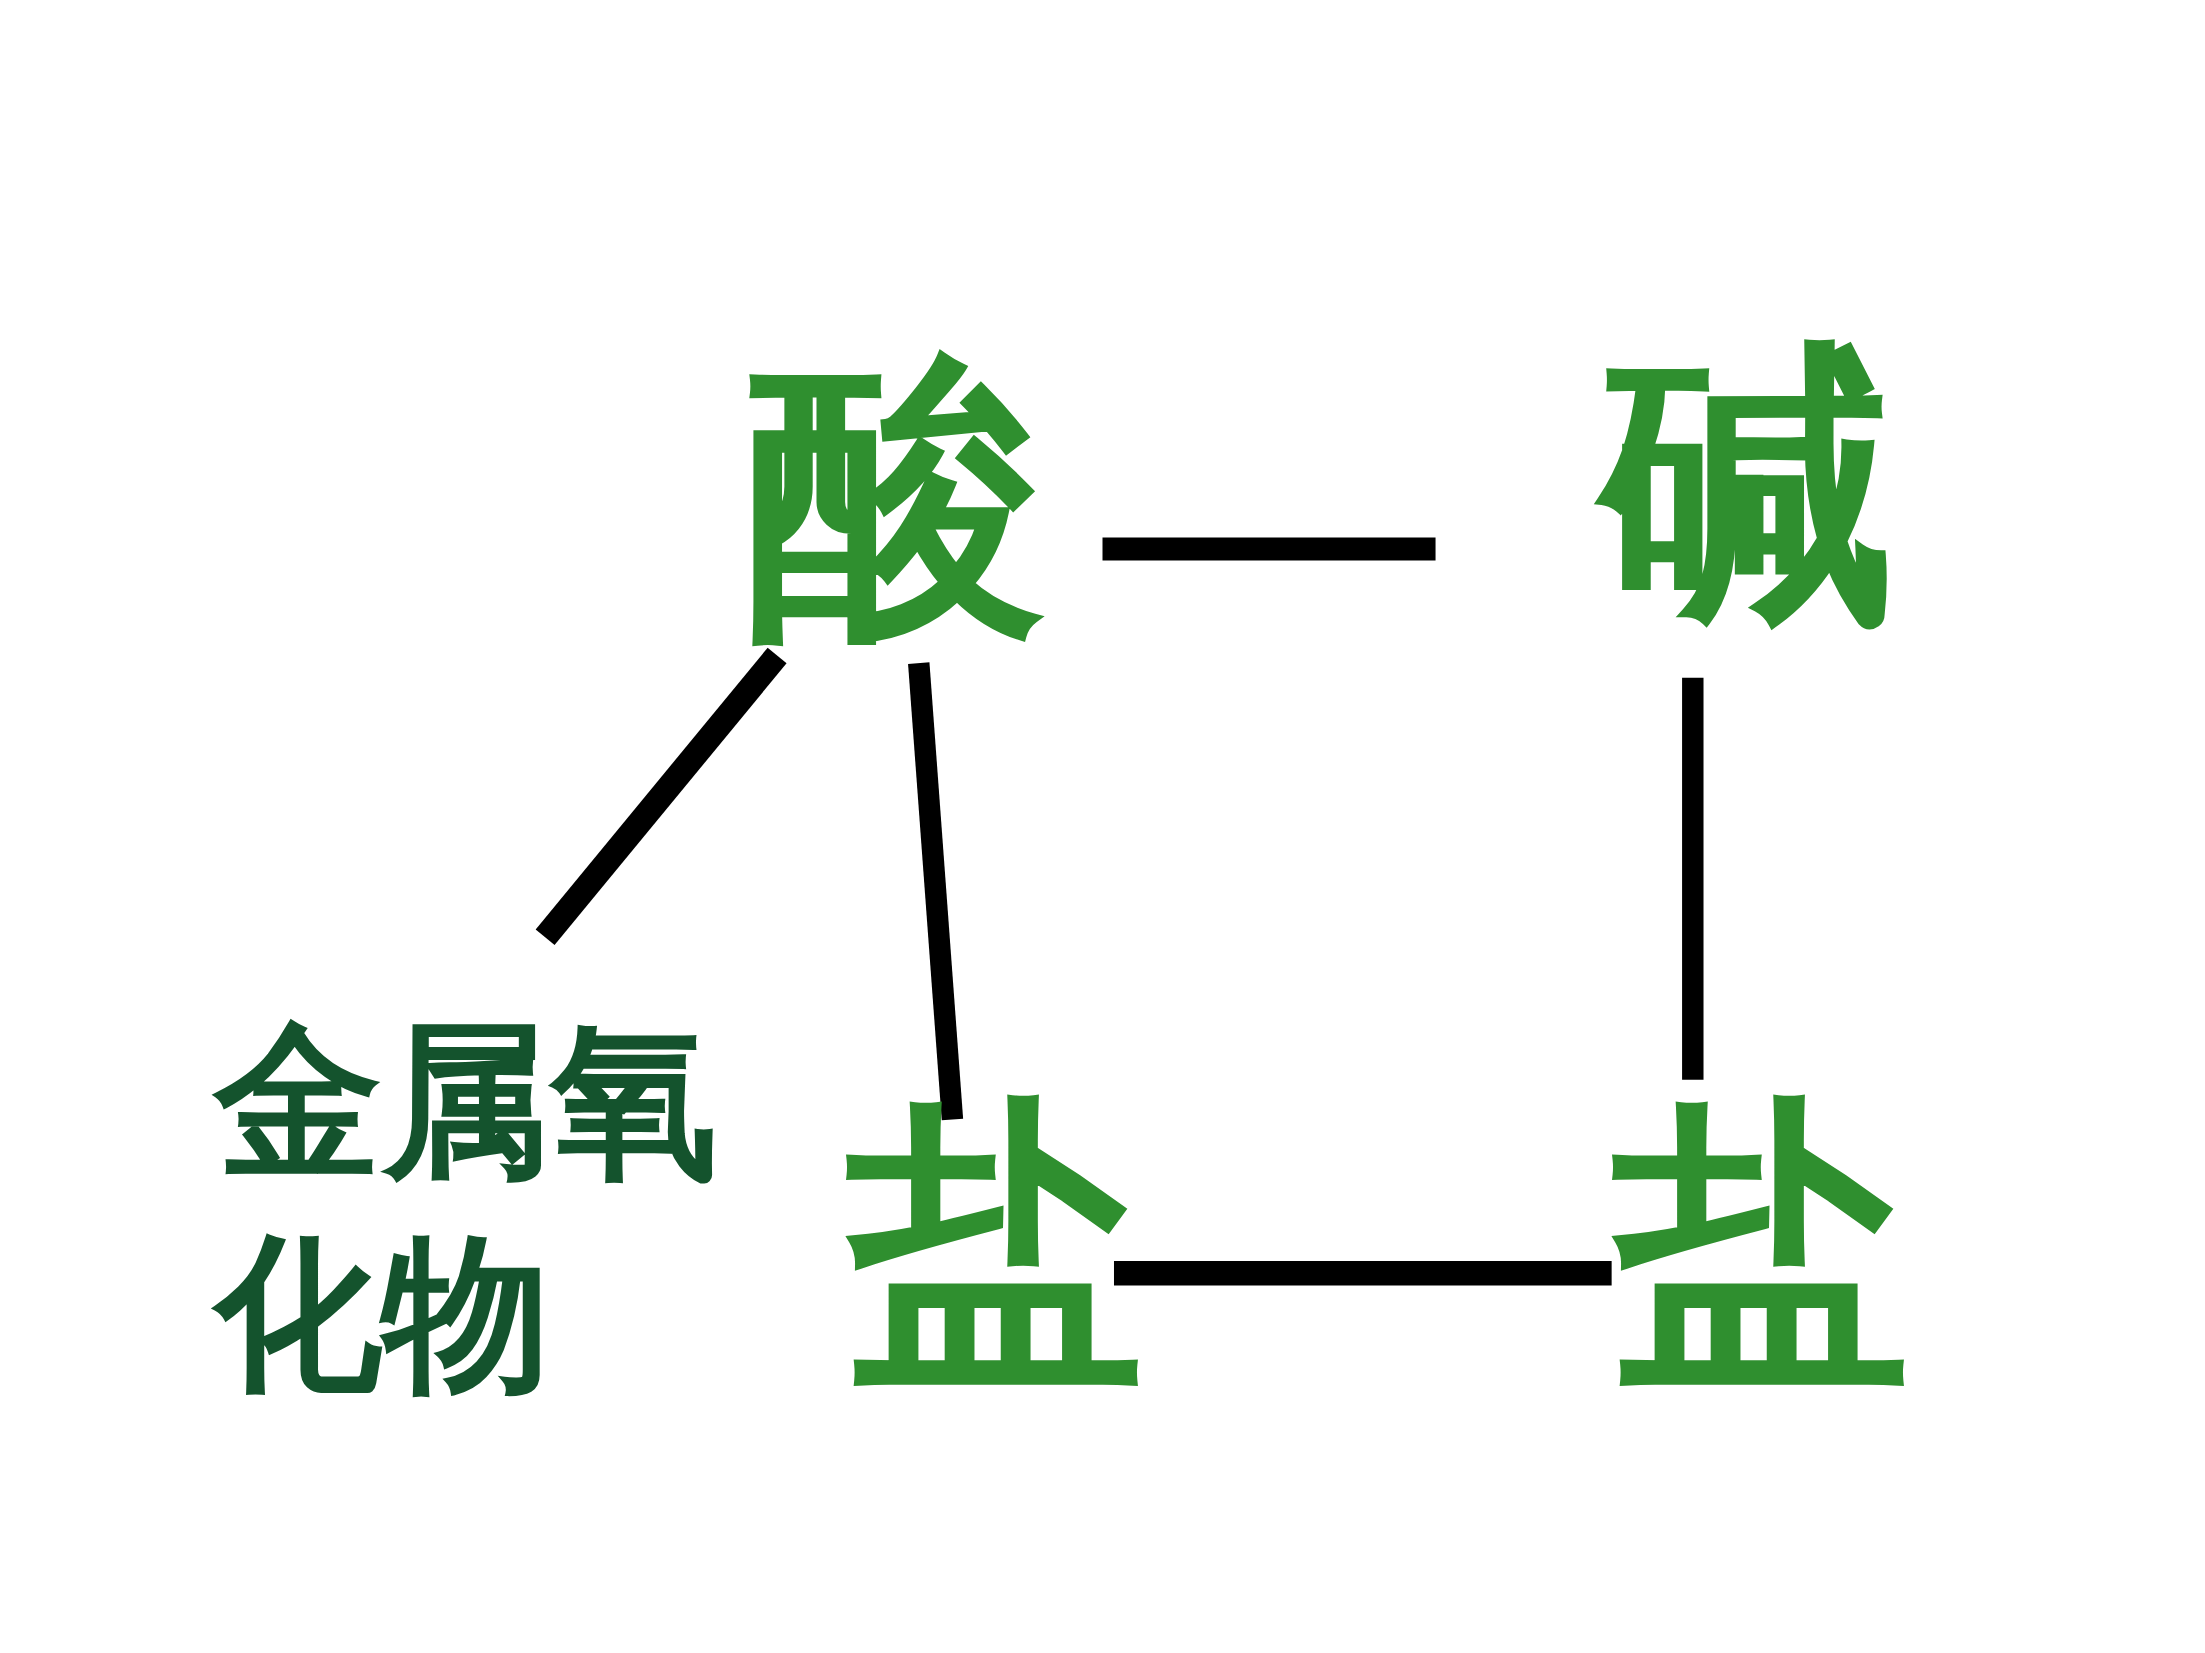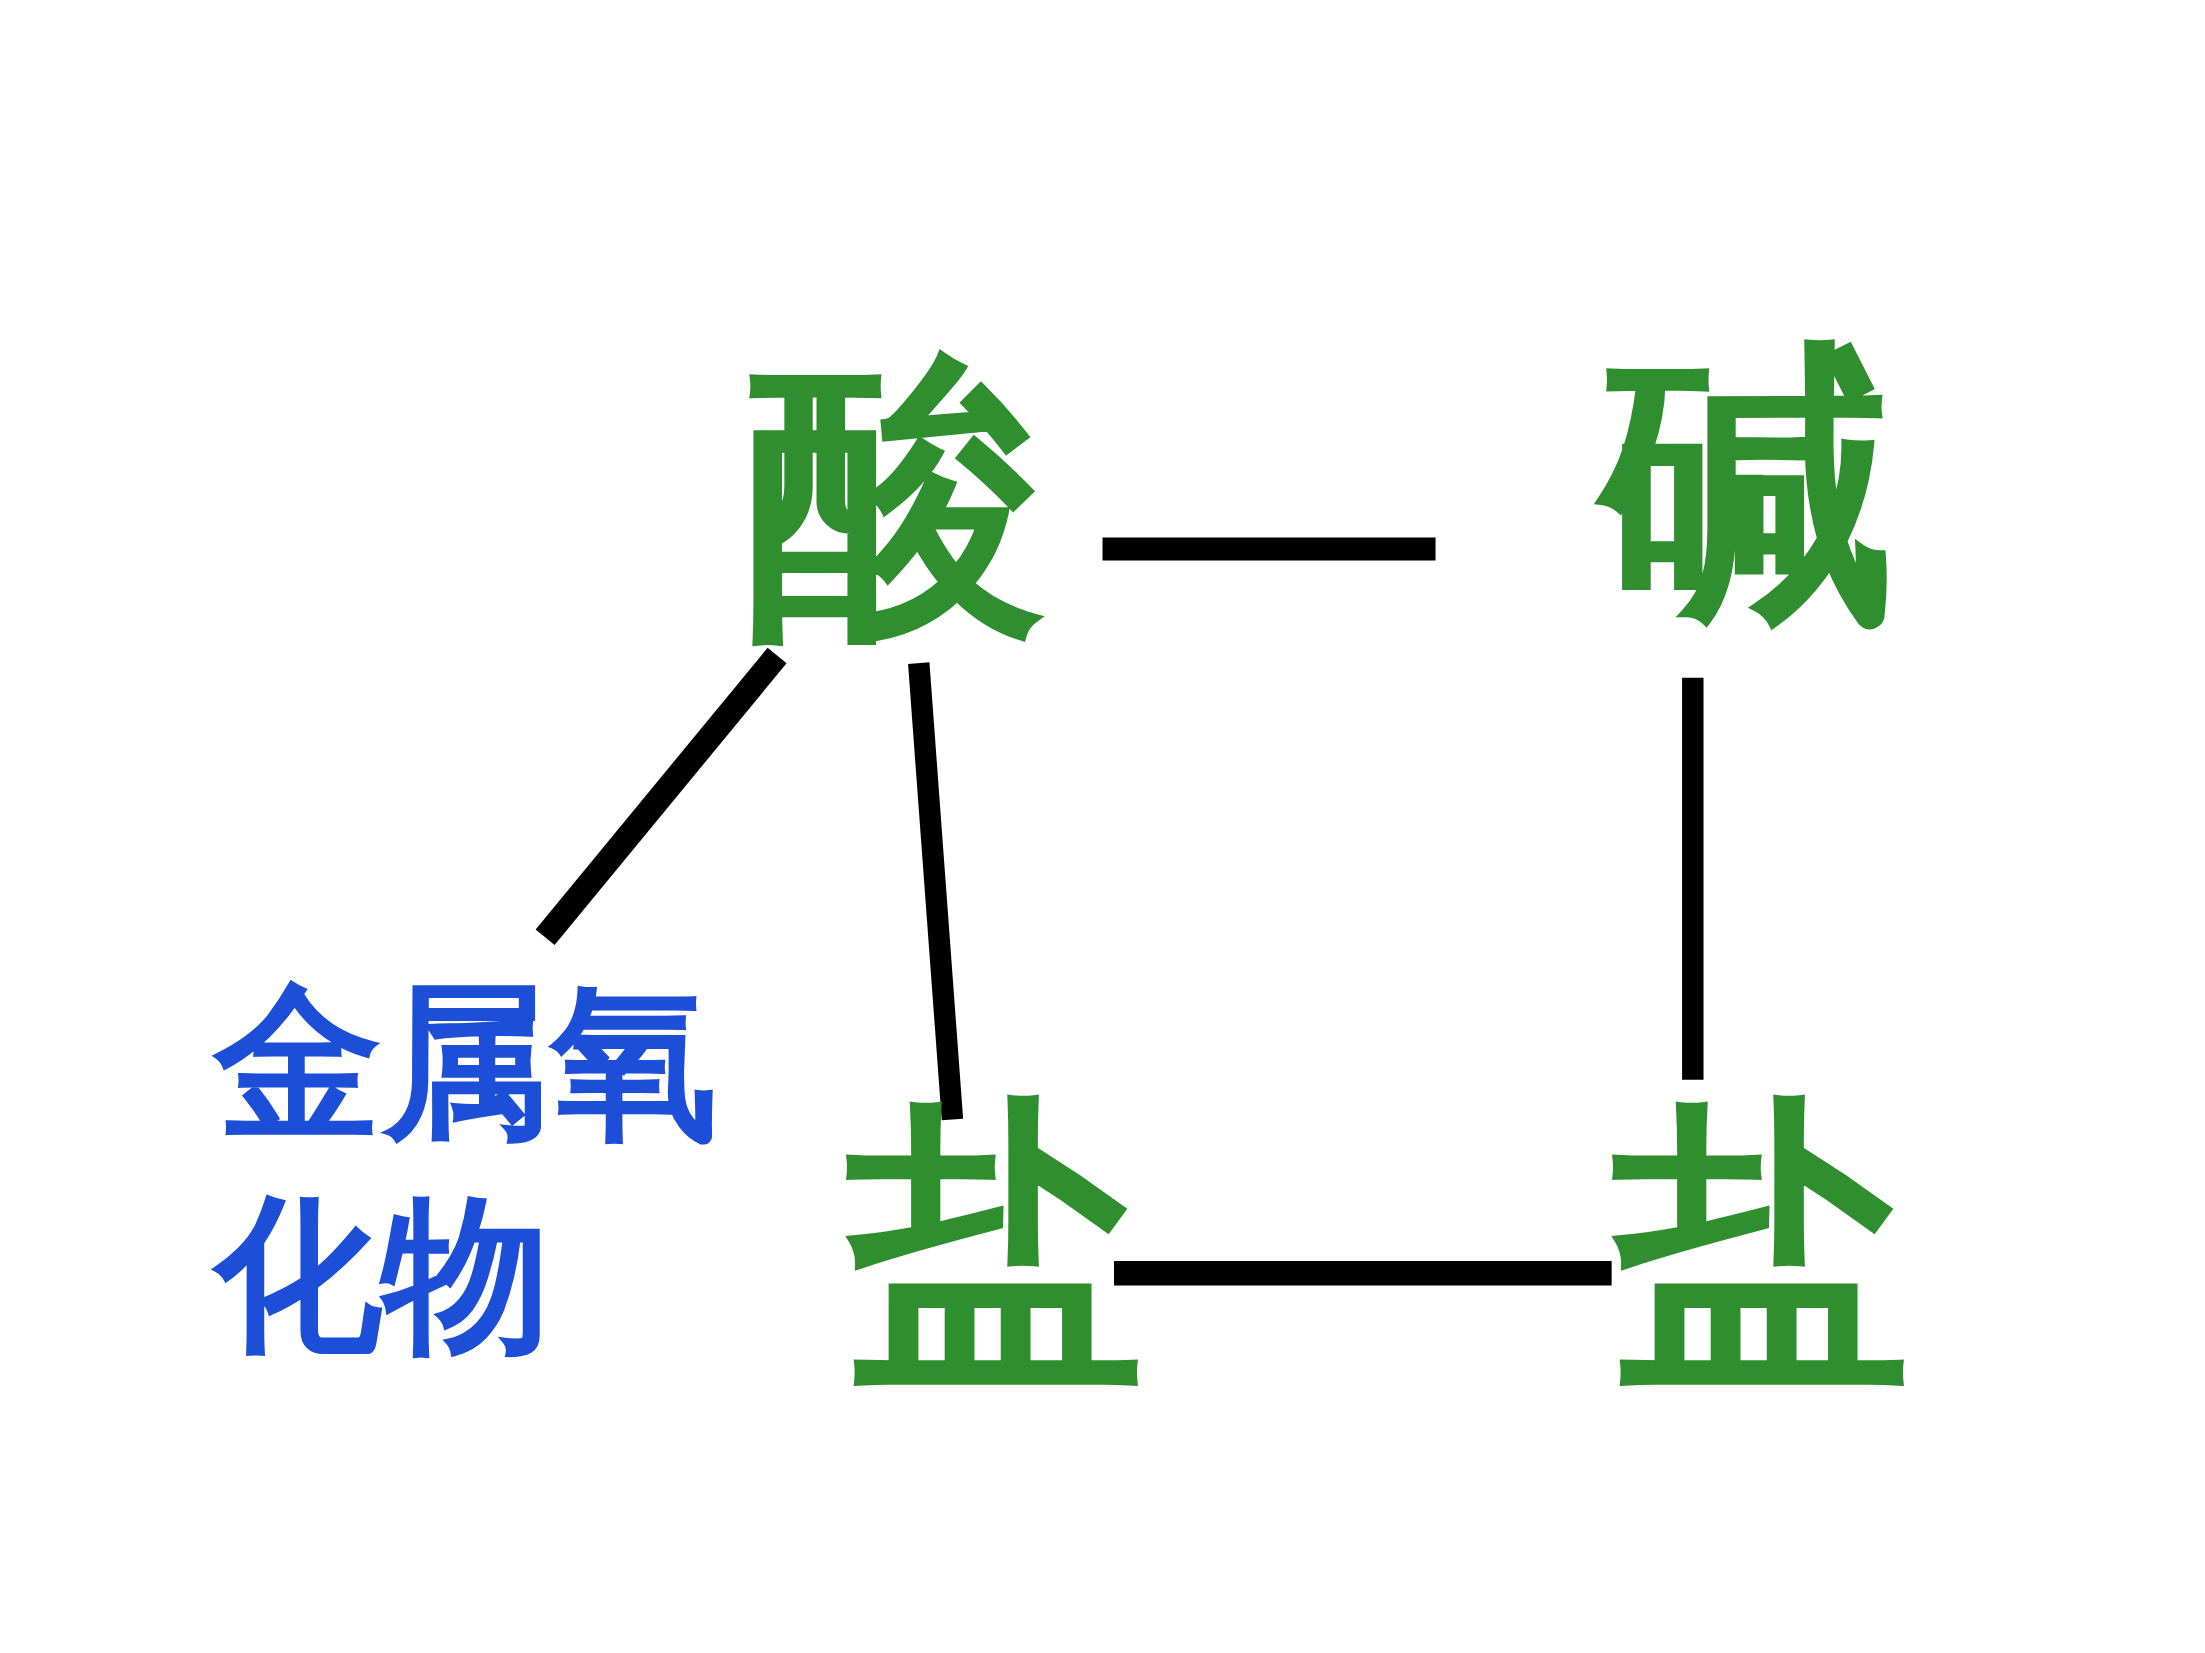--- a/index.html
+++ b/index.html
@@ -46,20 +46,20 @@
       <line x1="2211" y1="885" x2="2211" y2="1410" stroke="#000000" stroke-width="28" stroke-linecap="butt"></line>
       <line x1="1455" y1="1663" x2="2105" y2="1663" stroke="#000000" stroke-width="32" stroke-linecap="butt"></line>
       <line x1="1015" y1="856" x2="712" y2="1224" stroke="#000000" stroke-width="32" stroke-linecap="butt"></line>
       <line x1="1200" y1="866" x2="1244" y2="1462" stroke="#000000" stroke-width="28" stroke-linecap="butt"></line>
     </svg>
 
   <div class="node" style="left: 747px; top: 348px; font-size: 299px; color: rgb(47, 143, 47);">酸</div>
 
   <div class="node" style="left: 1597px; top: 337px; font-size: 299px; color: rgb(47, 143, 47);">碱</div>
 
-  <div class="node multiline" style="left: 214px; top: 956px; font-size: 168px; color: #1d4ed8; width: 536px;">金属氧化物</div>
+  <div class="node multiline" style="left: 214px; top: 995px; font-size: 168px; color: #14532d; width: 536px;">金属氧化物</div>
 
   <div class="node" style="left: 846px; top: 1095px; font-size: 299px; color: rgb(47, 143, 47);">盐</div>
 
   <div class="node" style="left: 1612px; top: 1095px; font-size: 299px; color: rgb(47, 143, 47);">盐</div>
 
 </div>
 
 
 </body></html>

